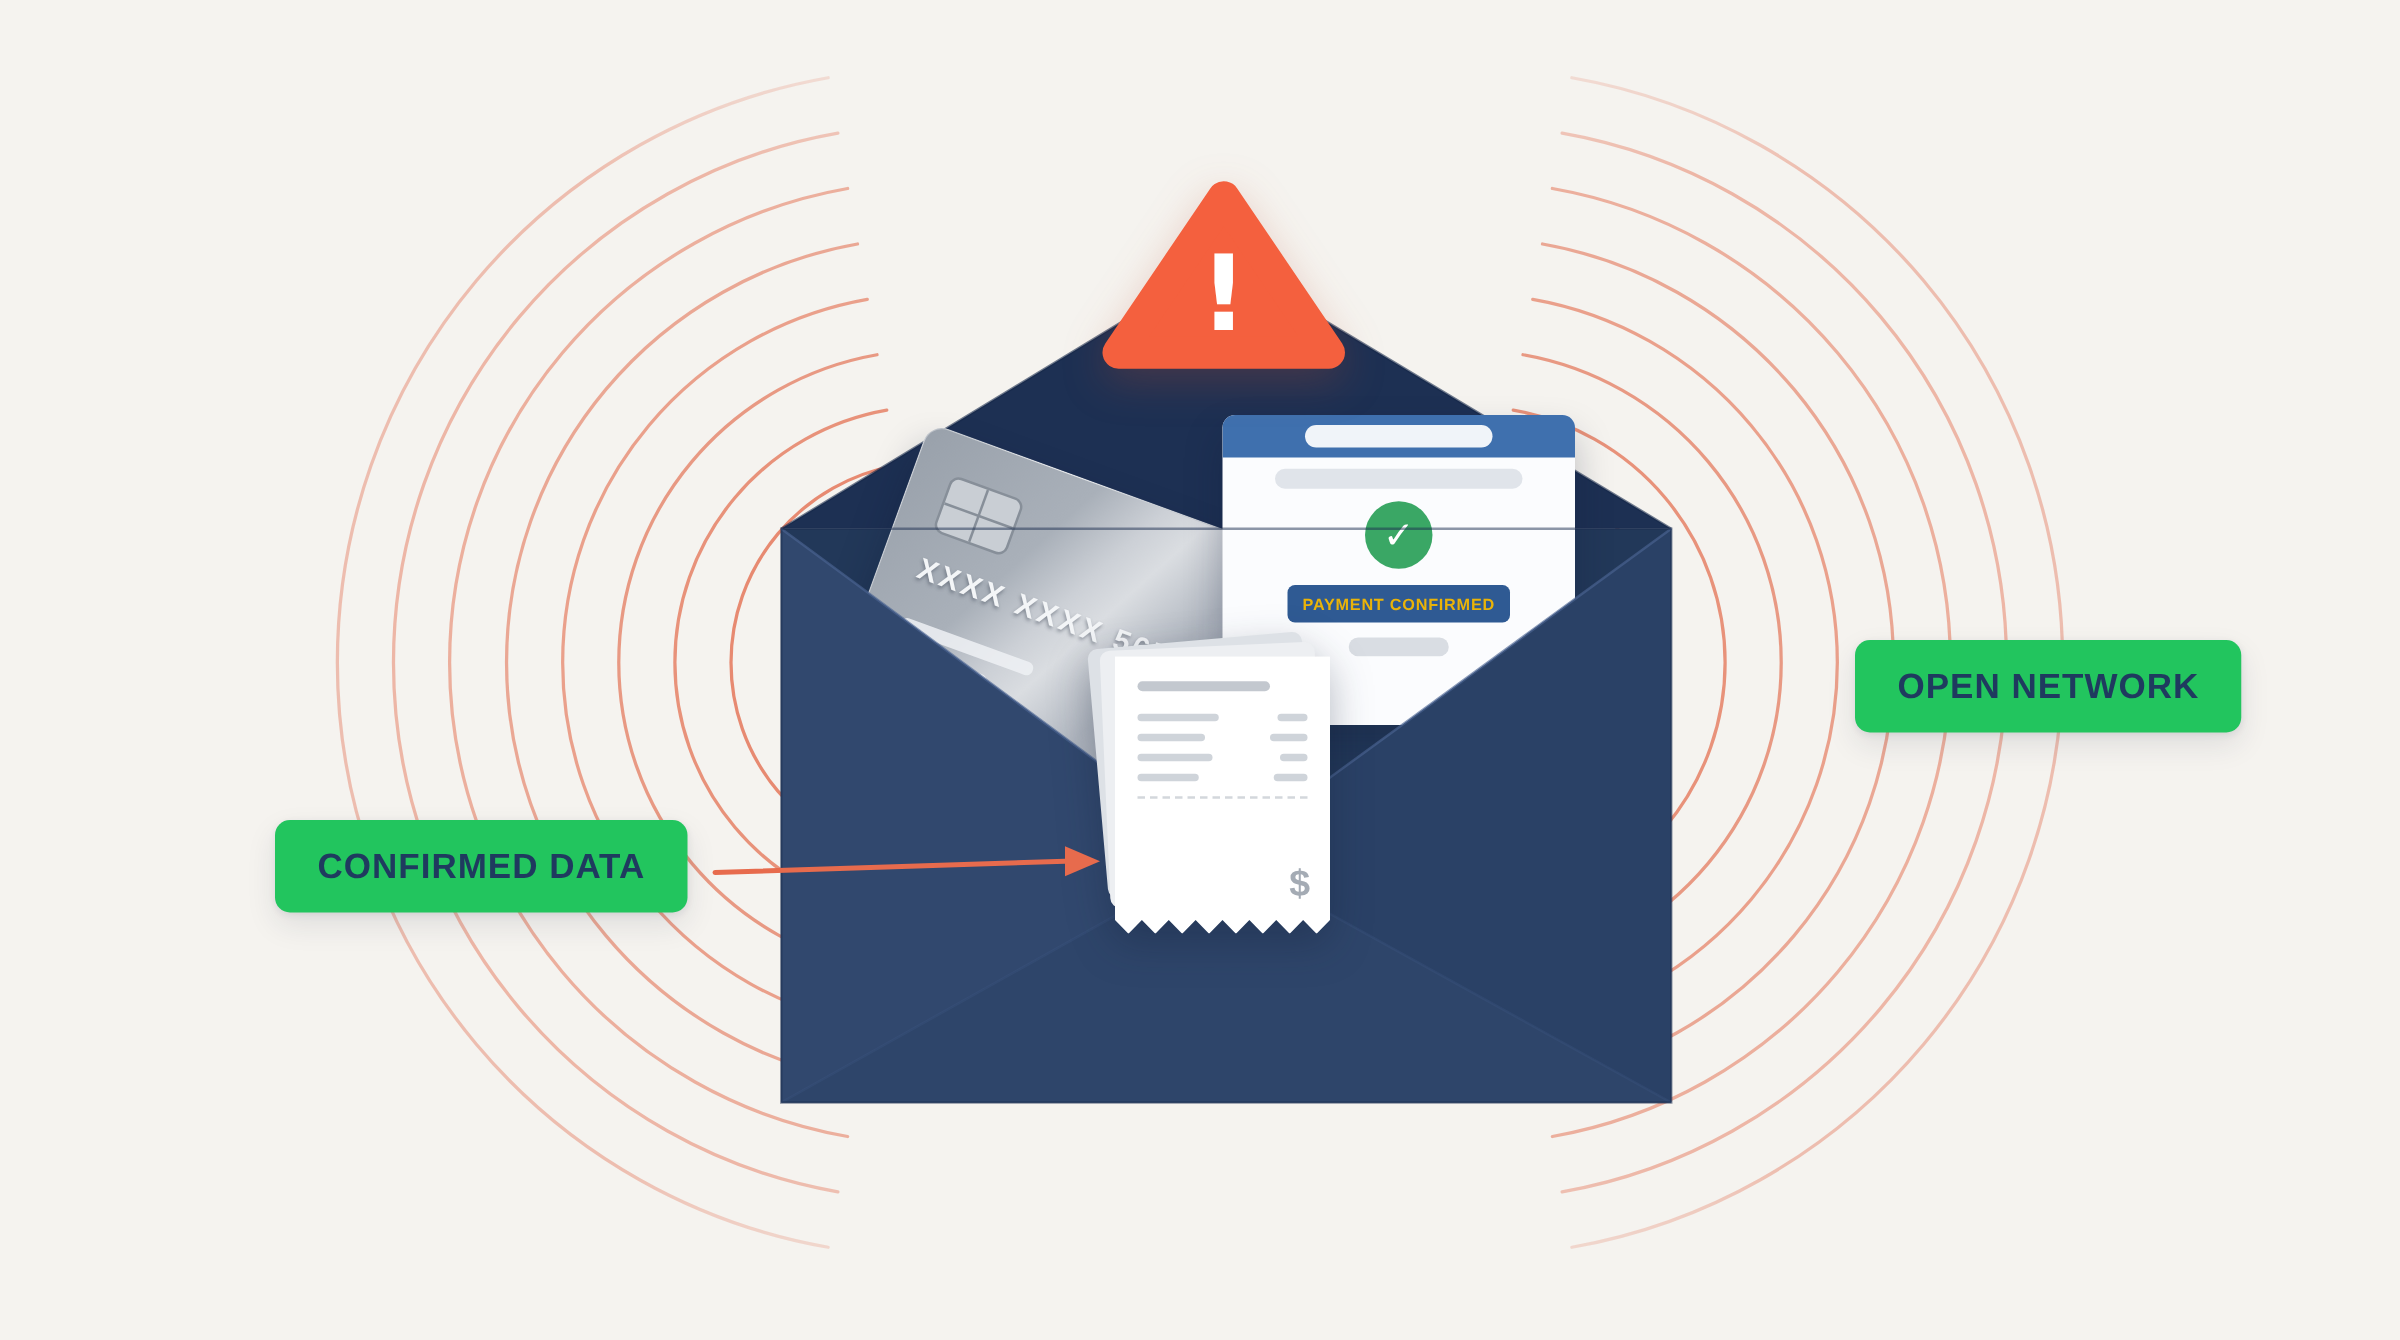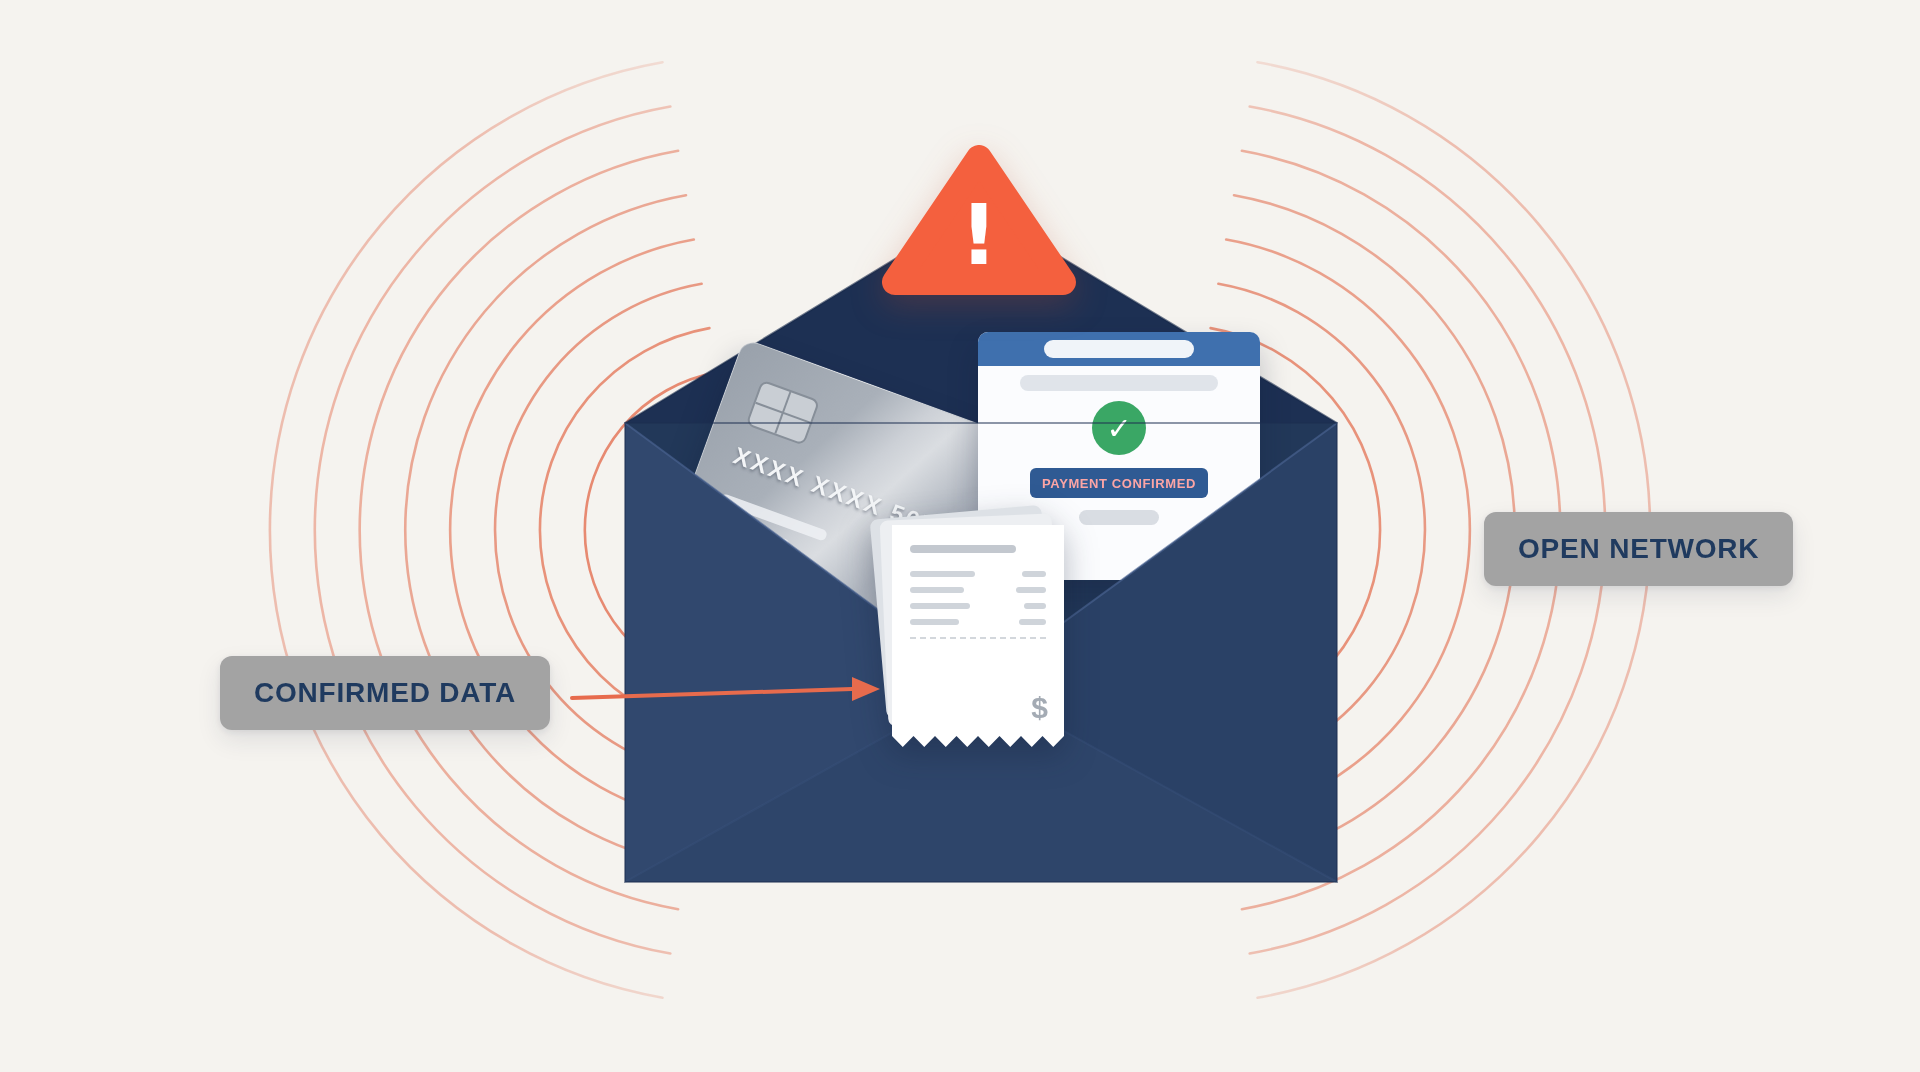--- a/index.html
+++ b/index.html
@@ -52,21 +52,21 @@
   .bw-address { width:150px; height:18px; border-radius:9px; background:rgba(255,255,255,0.92); }
   .bw-body { display:flex; flex-direction:column; align-items:center; }
   .bw-bar { margin-top:9px; width:198px; height:16px; border-radius:8px; background:#e0e4ea; }
   .bw-check {
     margin-top:10px; width:54px; height:54px; border-radius:50%; background:#3aa765;
     display:flex; align-items:center; justify-content:center;
     color:#fff; font-size:30px; font-weight:bold;
   }
   .bw-btn {
     margin-top:13px; width:178px; height:30px; border-radius:6px; background:#2f5a93;
-    color:#fca5a5; font-size:13px; font-weight:bold; letter-spacing:0.6px;
+    color:#eab308; font-size:13px; font-weight:bold; letter-spacing:0.6px;
     display:flex; align-items:center; justify-content:center; white-space:nowrap;
   }
   .bw-pill { margin-top:12px; width:80px; height:15px; border-radius:8px; background:#d9dde3; }
 
   
   .receipt-stack {
     position:absolute; z-index:6; left:878px; top:512px; width:200px; height:250px;
     filter: drop-shadow(0 12px 16px rgba(15,25,50,0.30));
   }
   .sheet { position:absolute; border-radius:8px; }
@@ -85,21 +85,21 @@
   .r-dash { margin-top:12px; border-top:2px dashed #d3d7dc; }
   .r-cur { position:absolute; right:16px; bottom:22px; font-size:30px; font-weight:bold; color:#a4abb4; }
 
   
   .warning { position:absolute; z-index:7; left:869px; top:136px; width:220px; height:180px;
     filter: drop-shadow(0 10px 16px rgba(190,75,45,0.25)); pointer-events:none; }
   .warning text { font-family:"DejaVu Sans","Liberation Sans",sans-serif; font-weight:bold; }
 
   
   .callout {
-    position:absolute; z-index:9; background:#a3a3a3; border-radius:12px;
+    position:absolute; z-index:9; background:#22c55e; border-radius:12px;
     box-shadow:0 10px 24px rgba(25,35,65,0.10), 0 2px 6px rgba(25,35,65,0.08);
     color:#1f3a5f; font-weight:bold; font-size:28px; letter-spacing:0.8px;
     padding:21px 34px; white-space:nowrap;
   }
   #callout-cardholder { left:220px; top:656px; }
   #callout-open { left:1484px; top:512px; }
 
   .arrow { position:absolute; z-index:8; left:558px; top:662px; width:340px; height:56px; pointer-events:none; }
 </style>
 </head>

